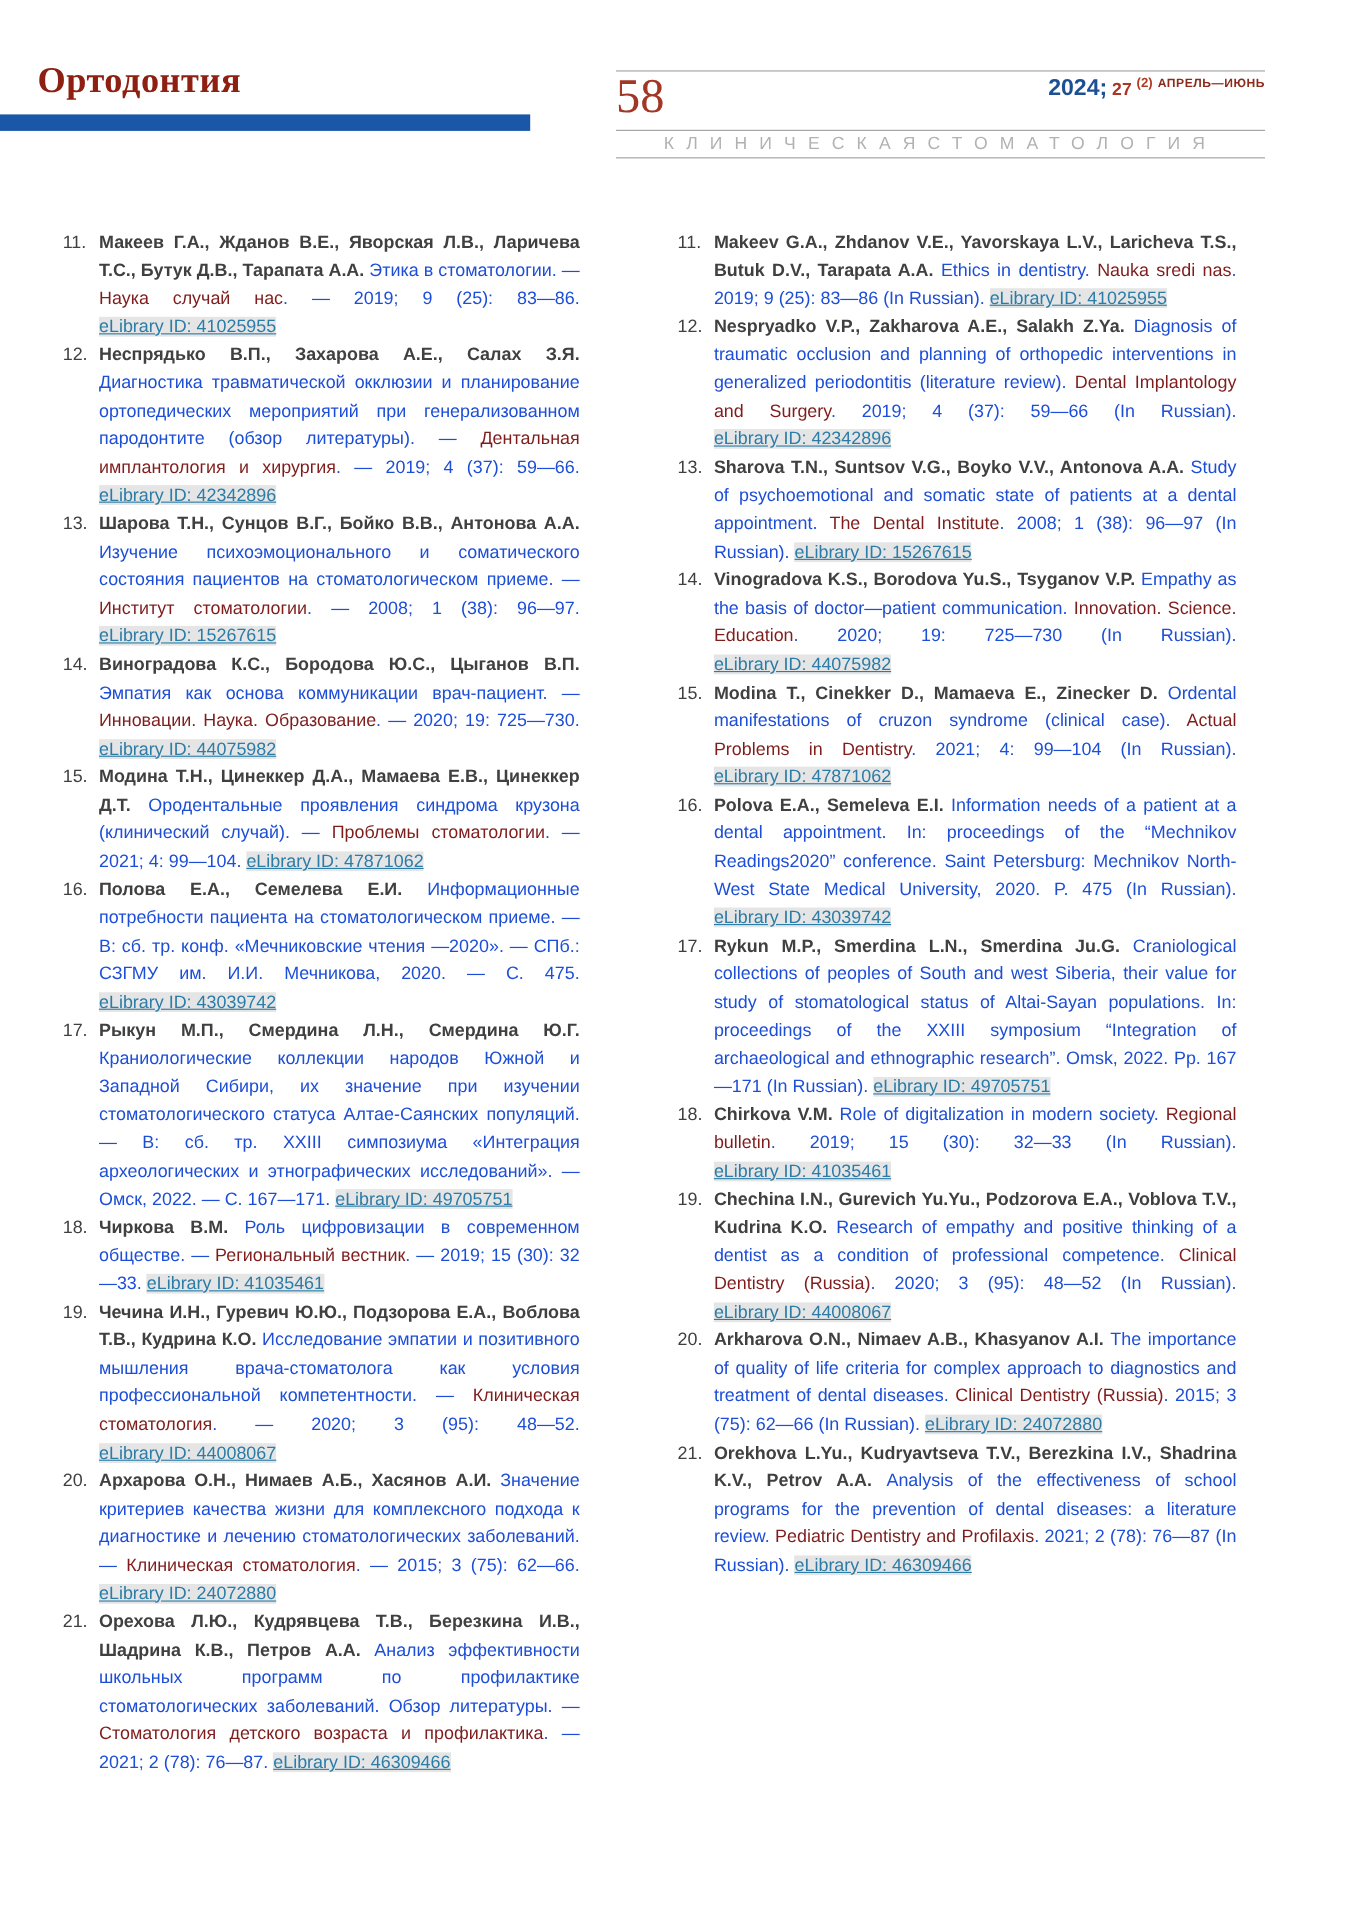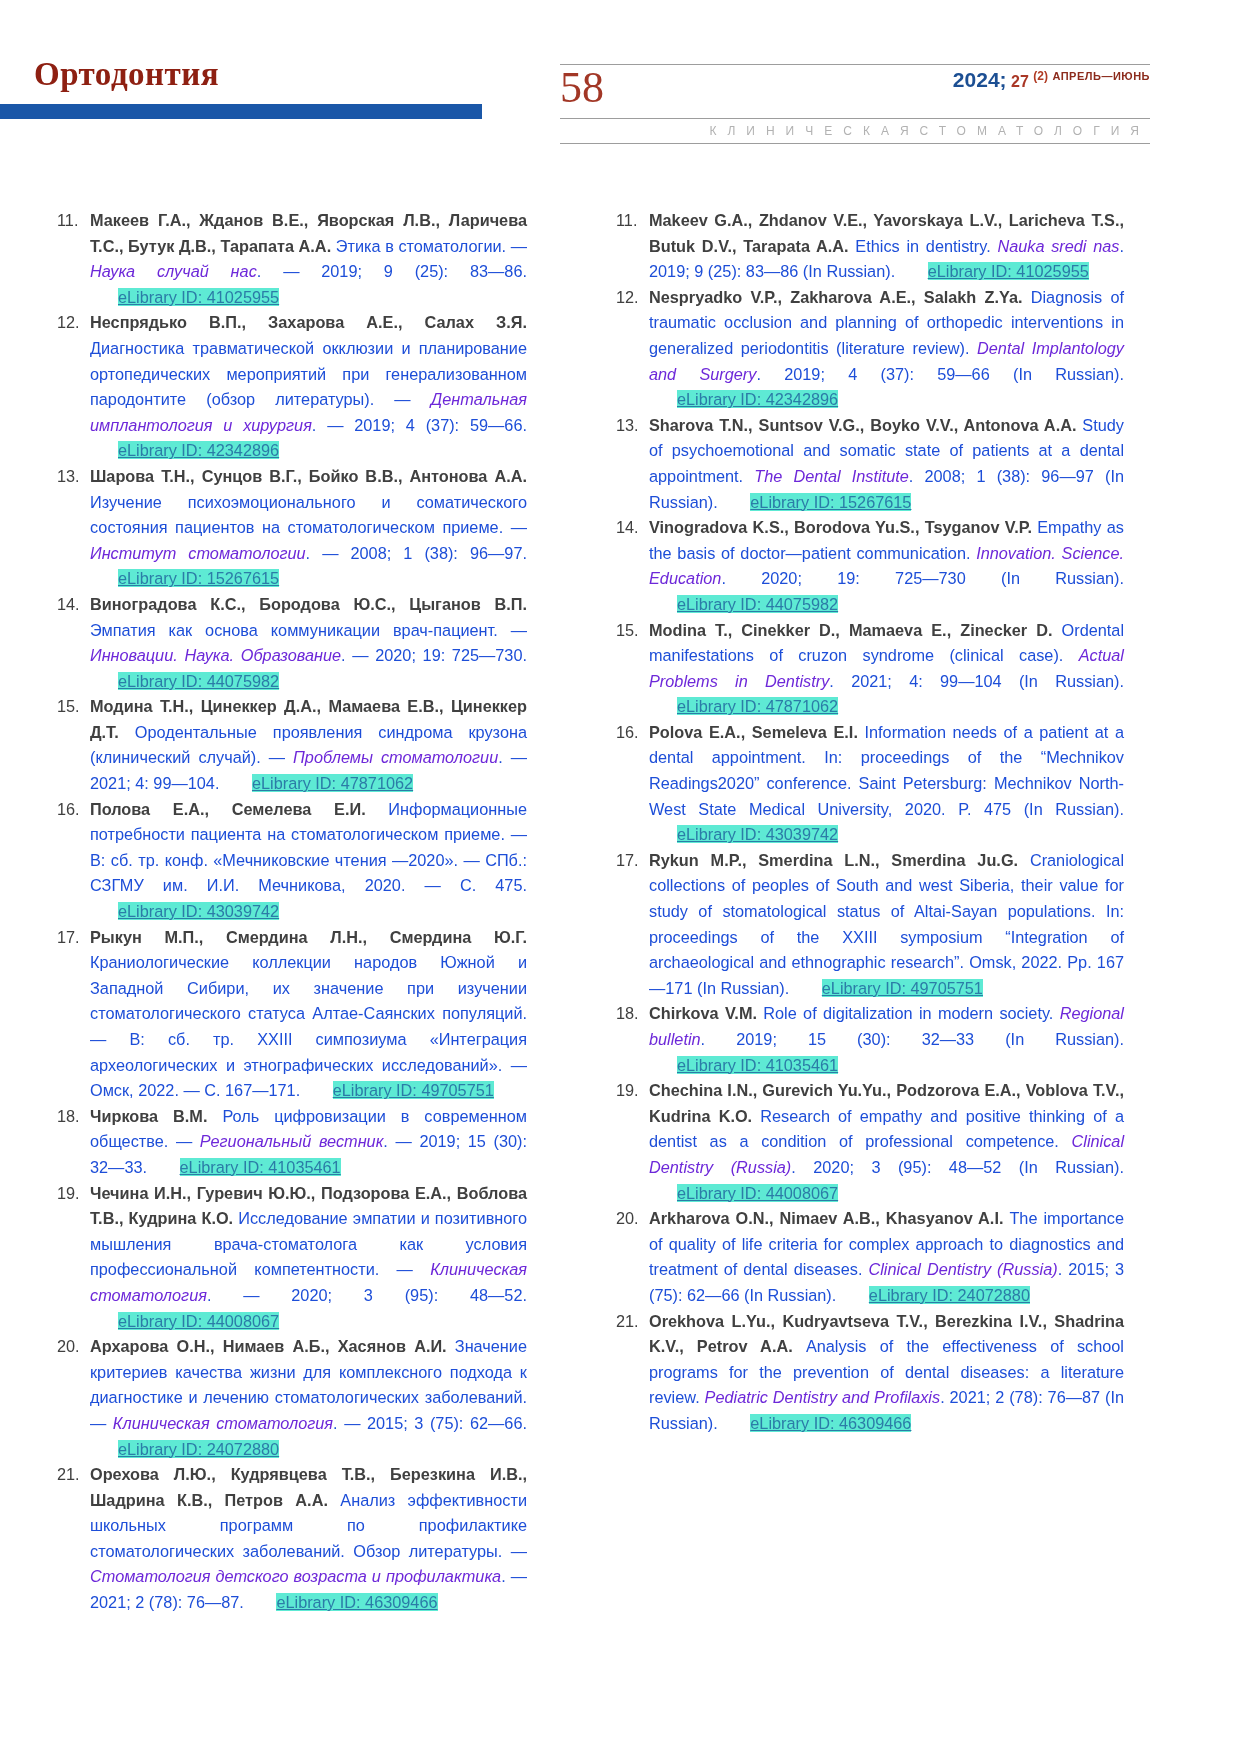--- a/index.html
+++ b/index.html
@@ -15,34 +15,34 @@
   .rule-mid{left:560px;top:118px;width:590px;}
   .rule-bot{left:560px;top:143px;width:590px;}
   .page-number{position:absolute;left:560px;top:66px;font-family:"Liberation Serif",serif;
         font-size:44px;color:#a23726;line-height:1;}
   .issue-info{position:absolute;top:68px;left:560px;width:590px;text-align:right;white-space:nowrap;}
   .issue-year{font-size:21px;font-weight:bold;color:#1c4f93;}
   .issue-volume{font-size:16px;font-weight:bold;color:#a93726;}
   .issue-number{font-size:12px;font-weight:bold;color:#b03a22;vertical-align:7px;}
   .issue-months{font-size:11px;font-weight:bold;color:#8c2b1c;vertical-align:7px;letter-spacing:0.5px;}
   .journal-name{position:absolute;left:560px;top:122px;width:590px;display:flex;
-        justify-content:flex-end;color:#b2b2b2;font-size:12px;line-height:18px;}
+        justify-content:center;color:#b2b2b2;font-size:16px;line-height:18px;}
   .journal-name span{letter-spacing:11px;white-space:nowrap;}
 
   
   .col{position:absolute;top:208px;}
   .col-ru{left:57px;width:470px;}
   .col-en{left:616px;width:508px;}
   .ref{position:relative;padding-left:33px;text-align:justify;
         font-size:16.3px;line-height:25.6px;color:#6e6e6e;}
   .ref-num{position:absolute;left:0;top:0;font-weight:normal;color:#404040;}
   .p-b{font-weight:bold;color:#404040;}
   .p-n{color:#1d4ed8;}
-  .p-i{font-style:italic;color:#6d28d9;}
-  a.p-l{color:#2b7ca7;text-decoration:underline;background:#5eead4;white-space:nowrap;margin-left:28px;}
+  .p-i{color:#7f1d1d;}
+  a.p-l{color:#2b7ca7;text-decoration:underline;background:#e5e5e5;white-space:nowrap;}
 </style>
 </head>
 <body>
 
 <div class="page">
 
   <div class="section-title">Ортодонтия</div>
   <div class="title-bar"></div>
 
   <div class="hrule rule-top"></div>

